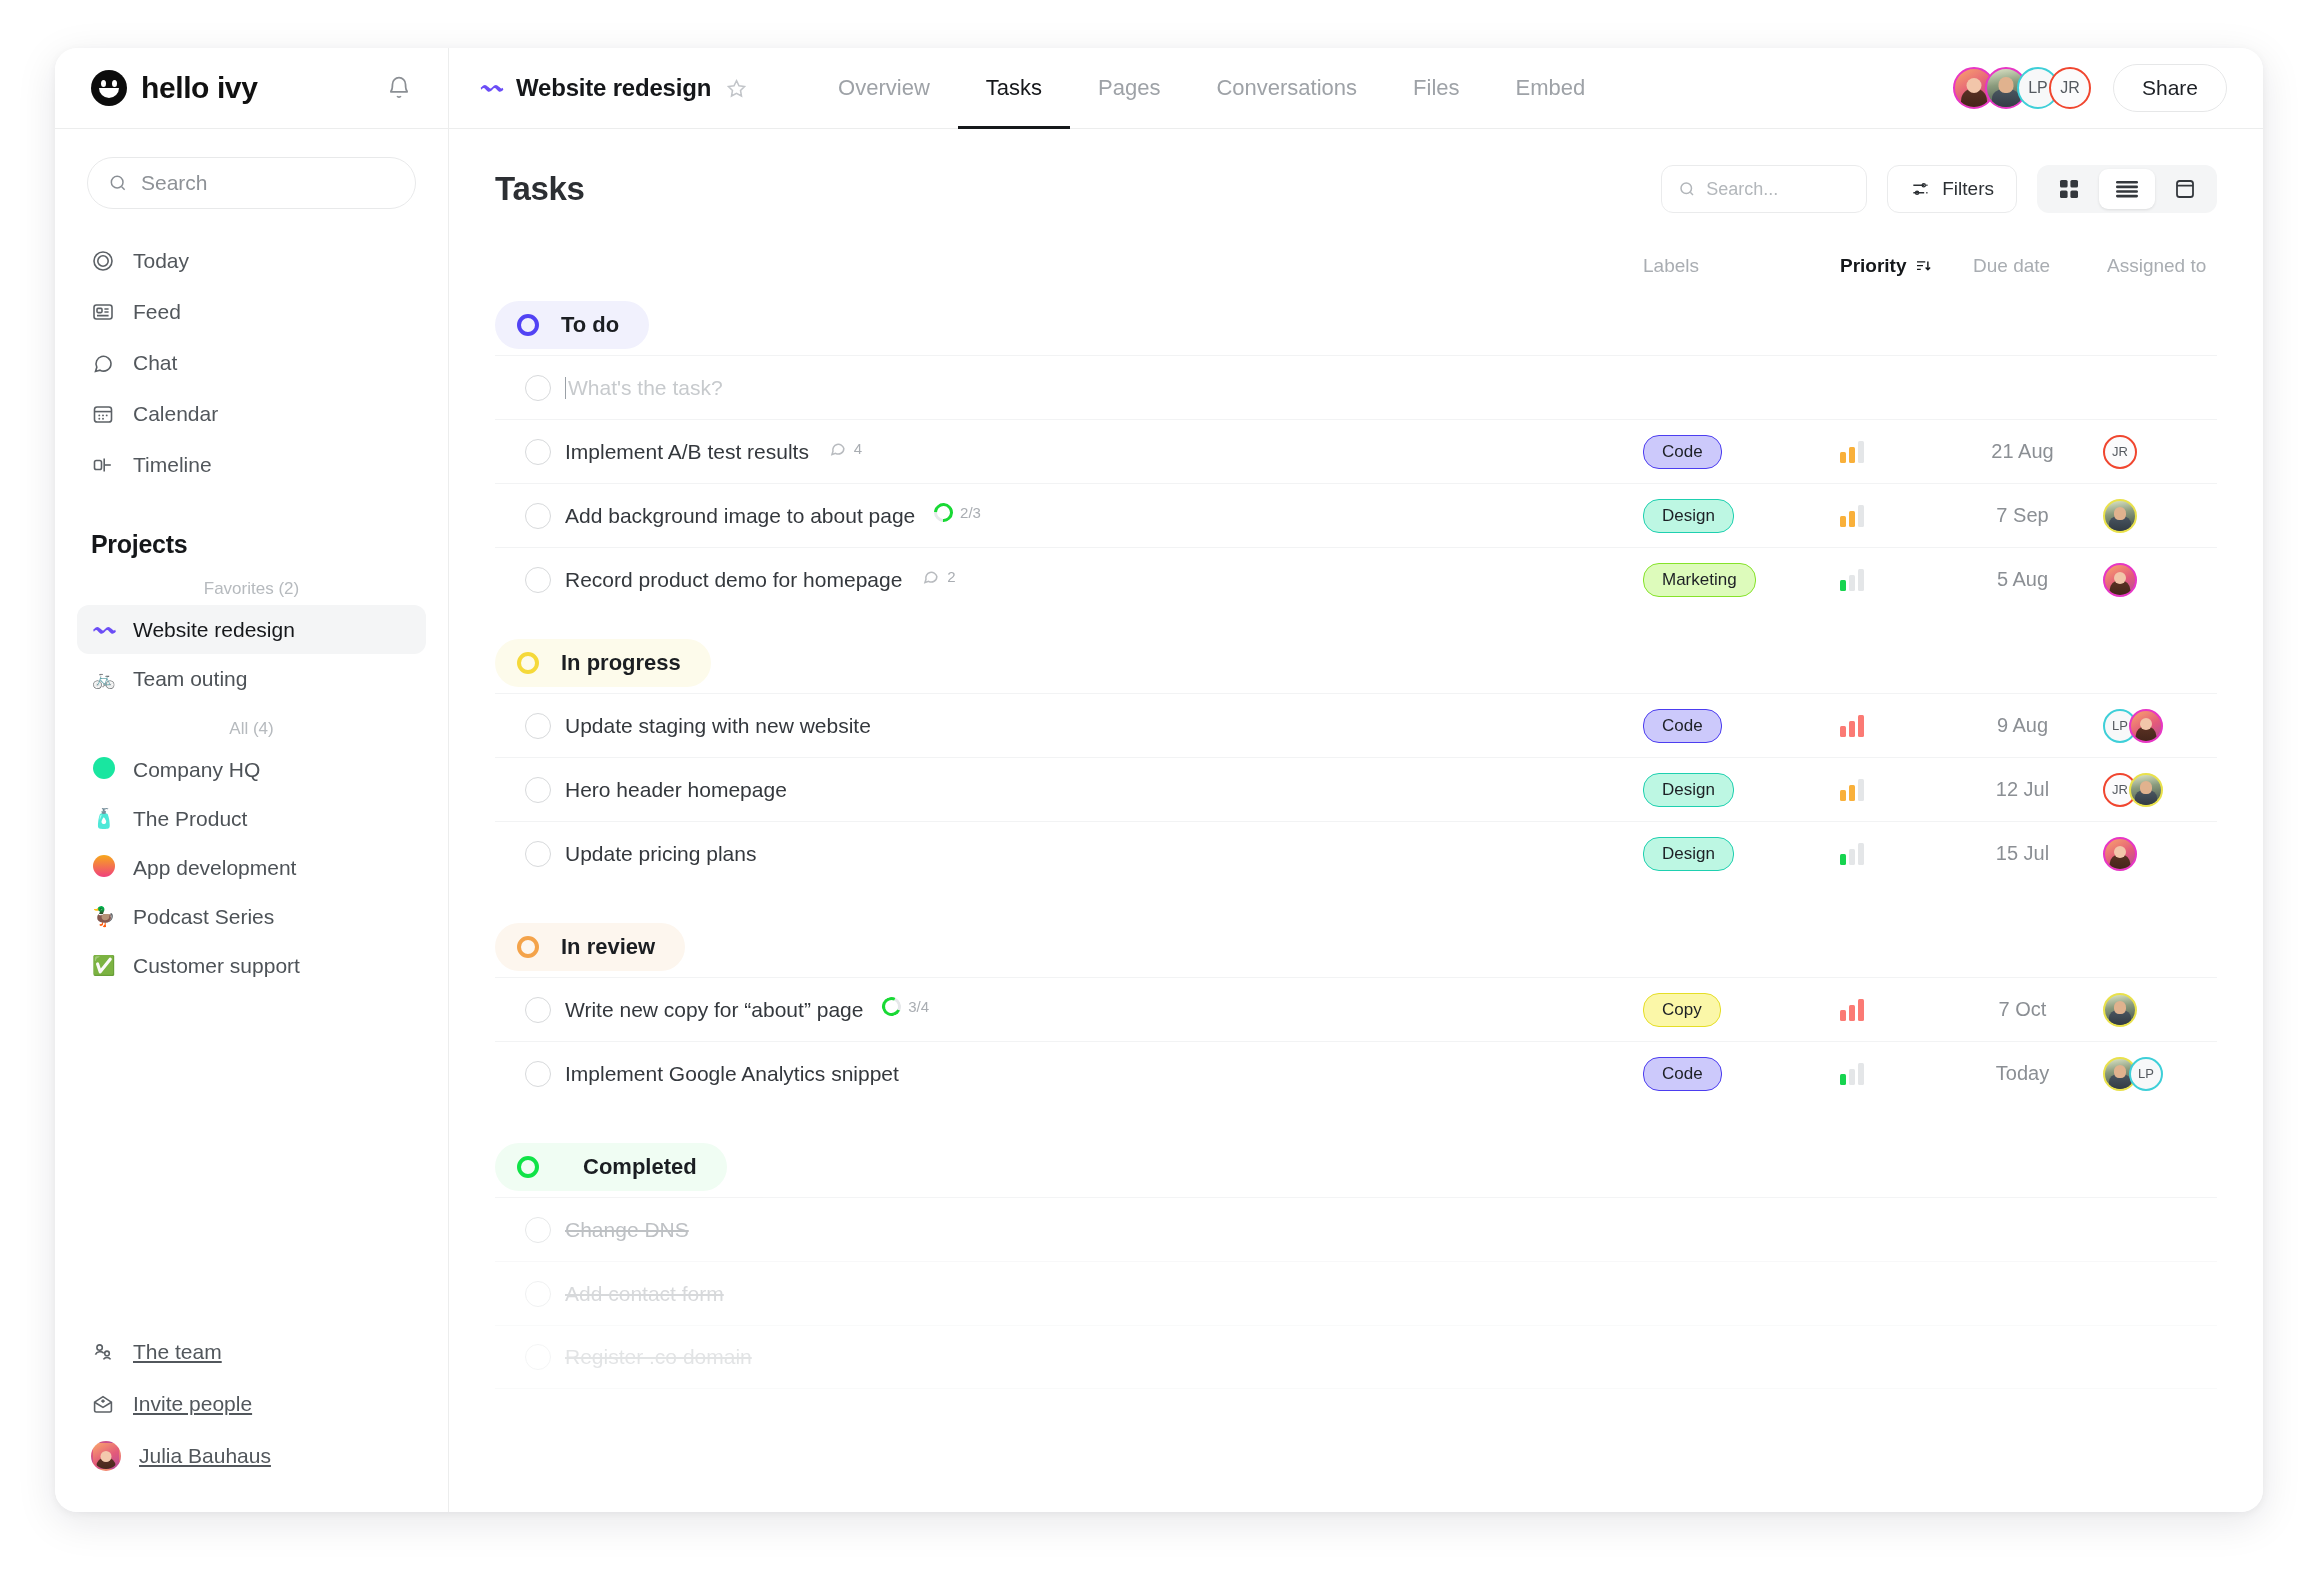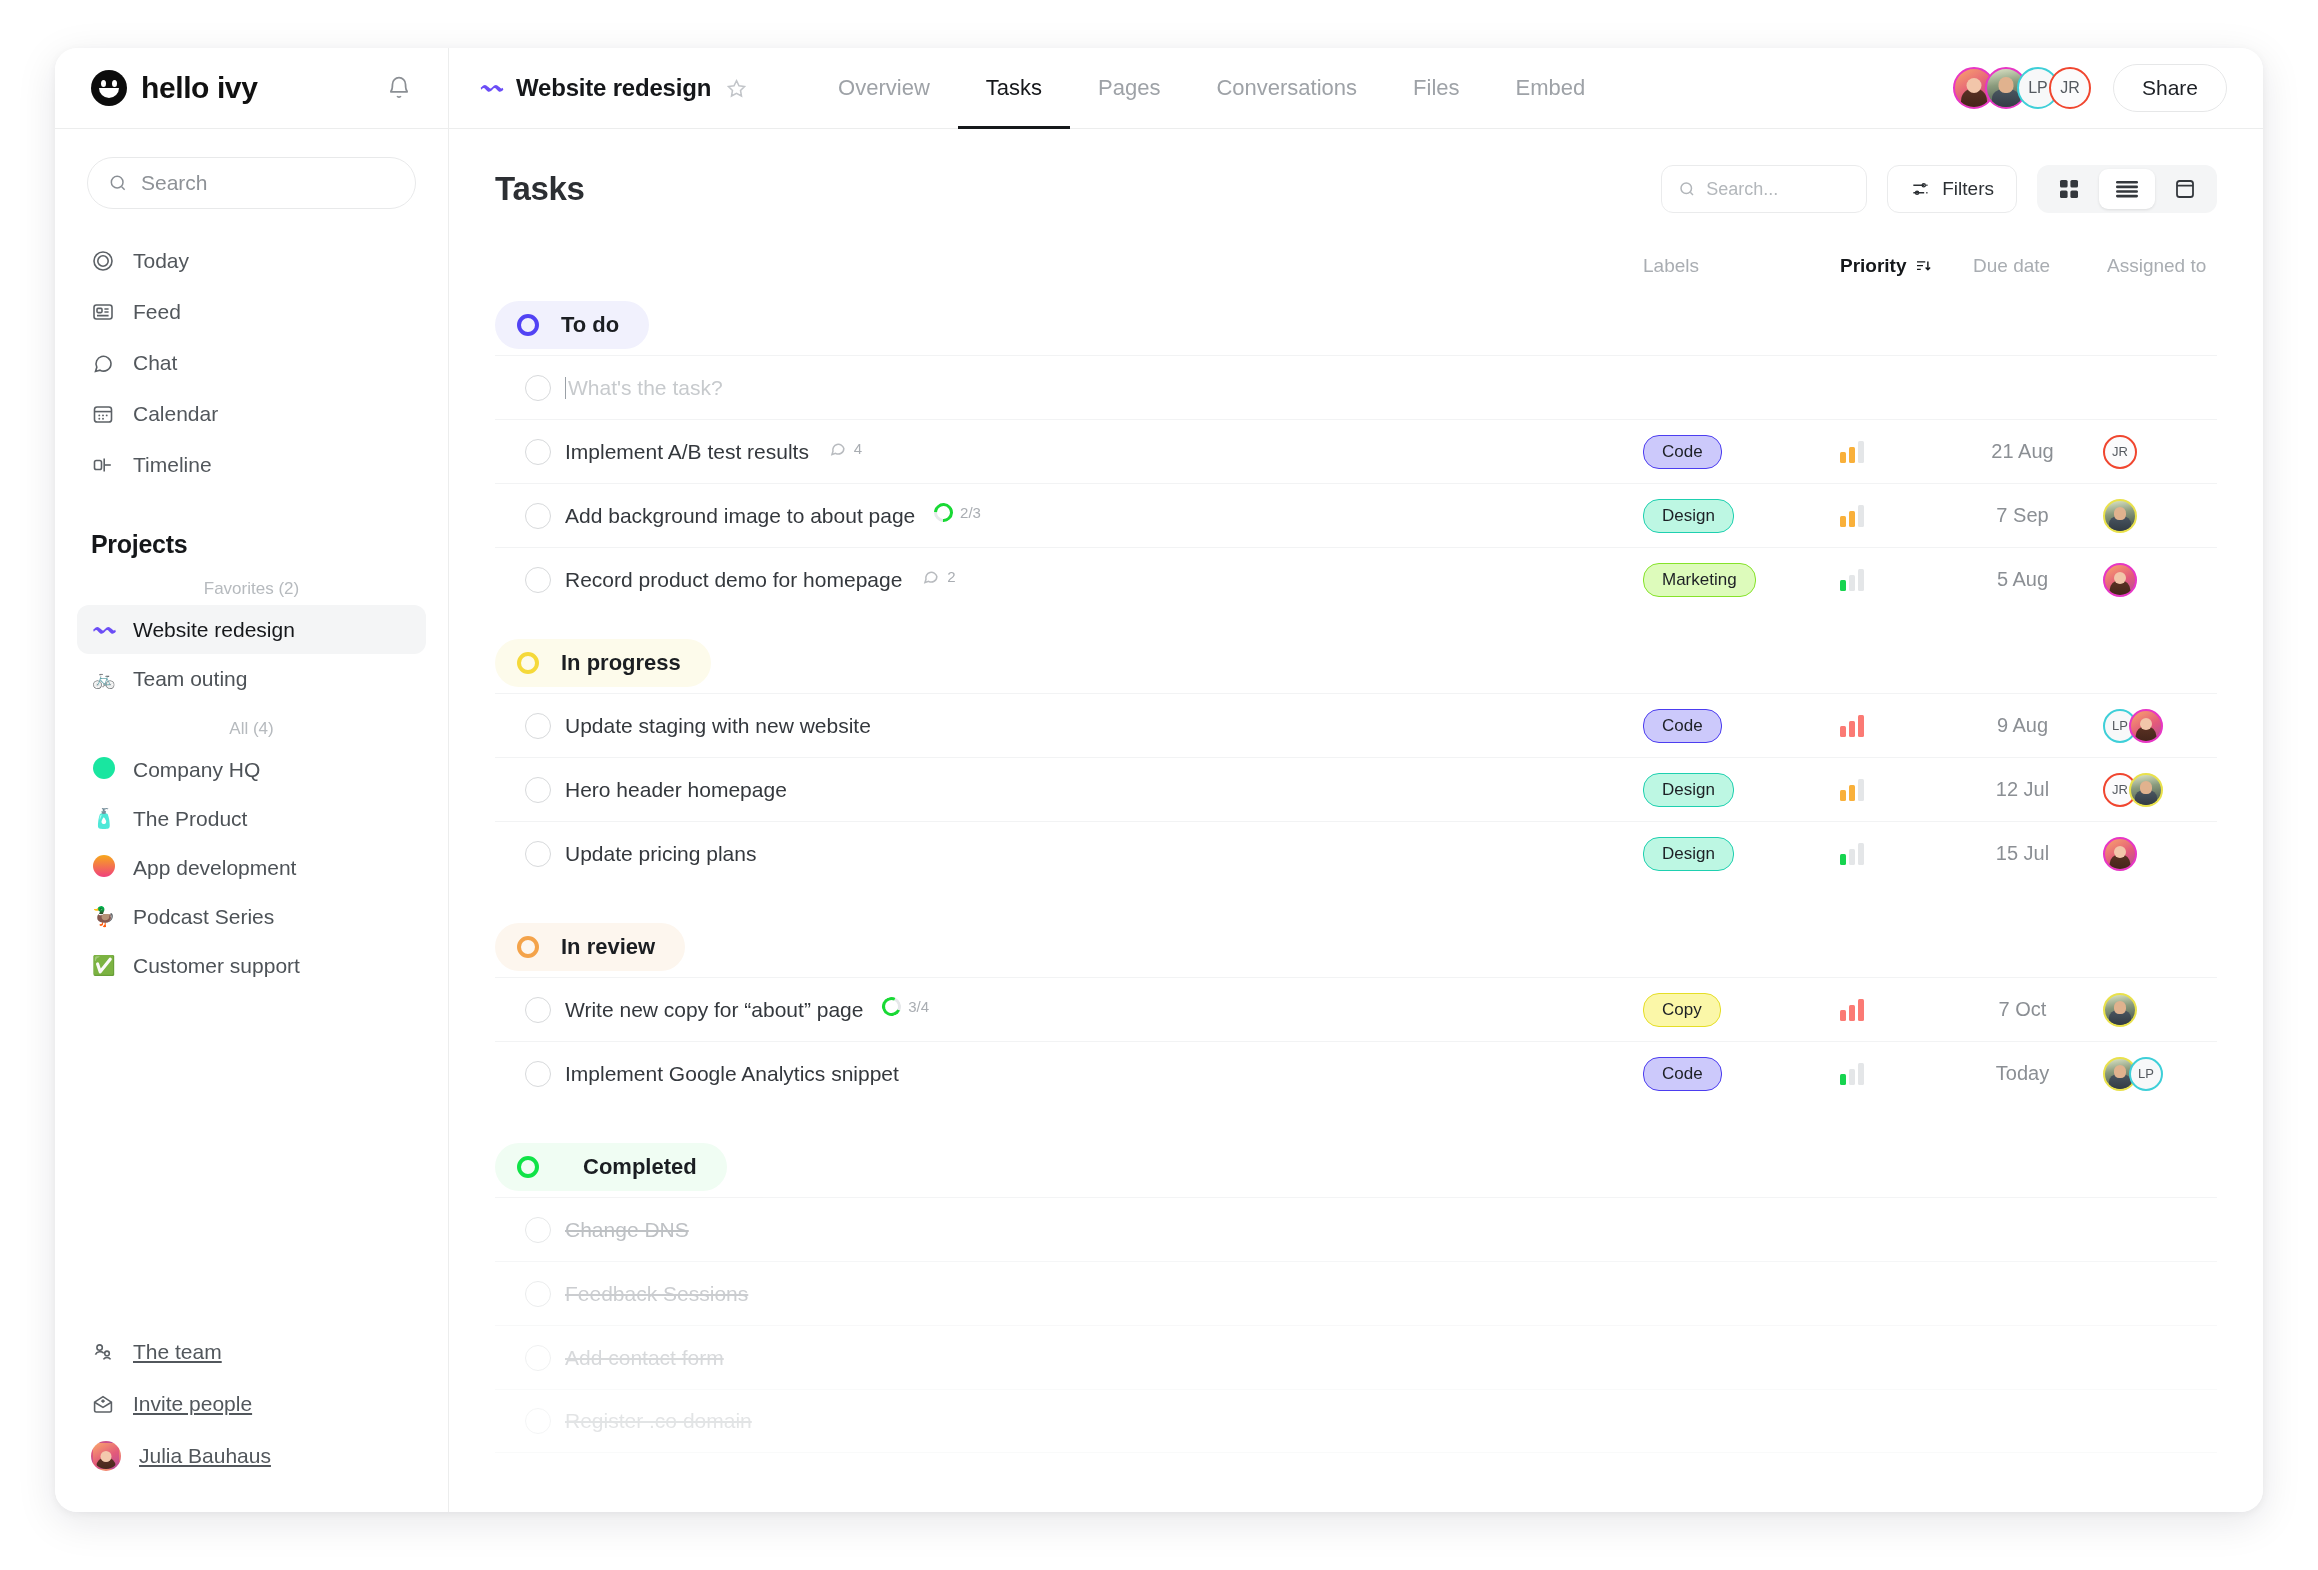--- a/index.html
+++ b/index.html
@@ -769,24 +769,20 @@
         
         <div class="group-pill g-done" style="margin-top:38px;">
           <span class="gcircle"></span>
           <span>Completed</span>
         </div>
 
         <div class="row done fade1">
           <span class="check"></span>
           <span class="tname">Change DNS</span>
         </div>
-        <div class="row done fade2">
-          <span class="check"></span>
-          <span class="tname">Feedback Sessions</span>
-        </div>
         <div class="row done fade3">
           <span class="check"></span>
           <span class="tname">Add contact form</span>
         </div>
         <div class="row done fade4">
           <span class="check"></span>
           <span class="tname">Register .co domain</span>
         </div>
 
       </div>

